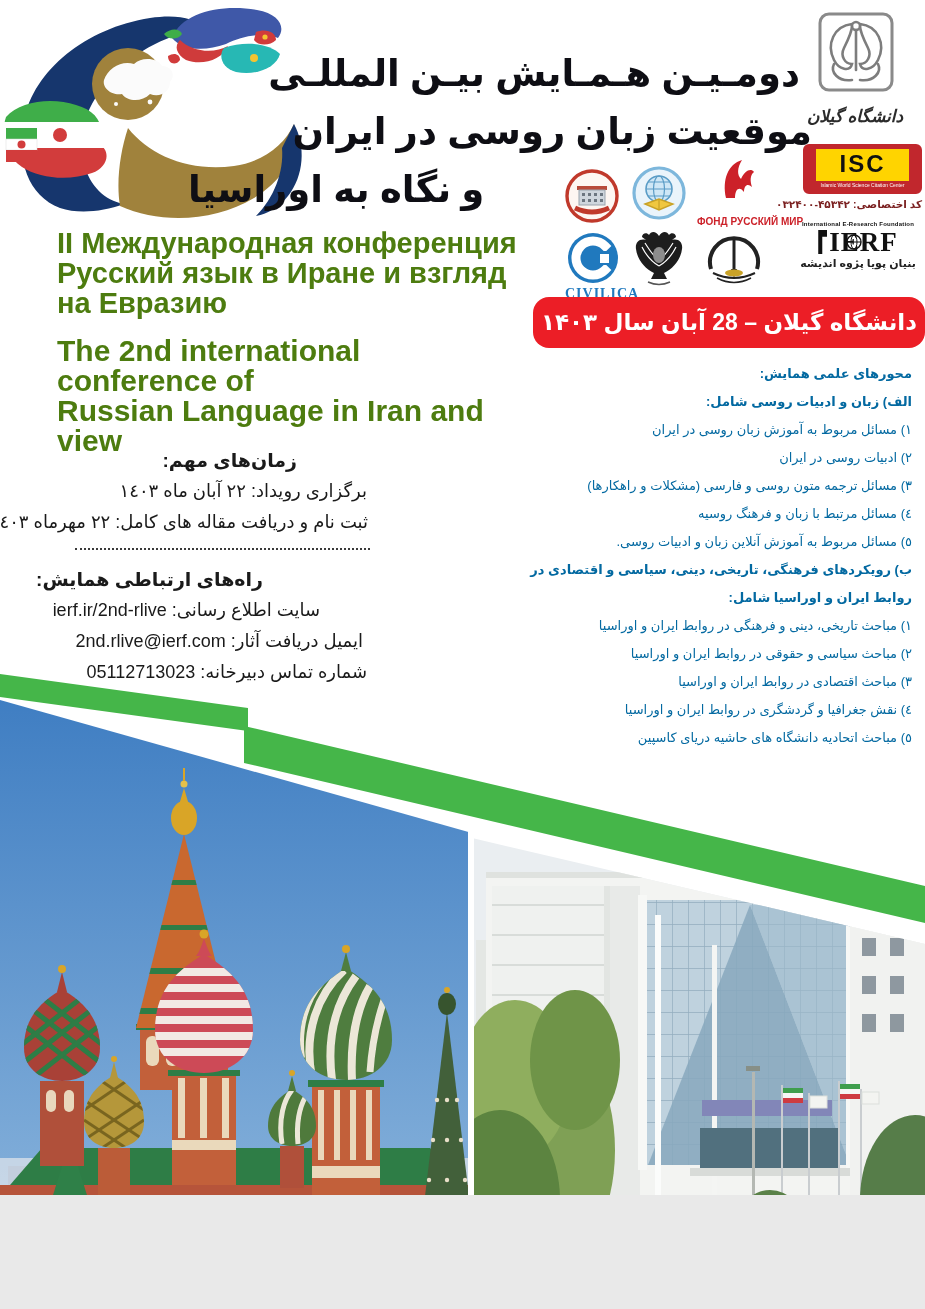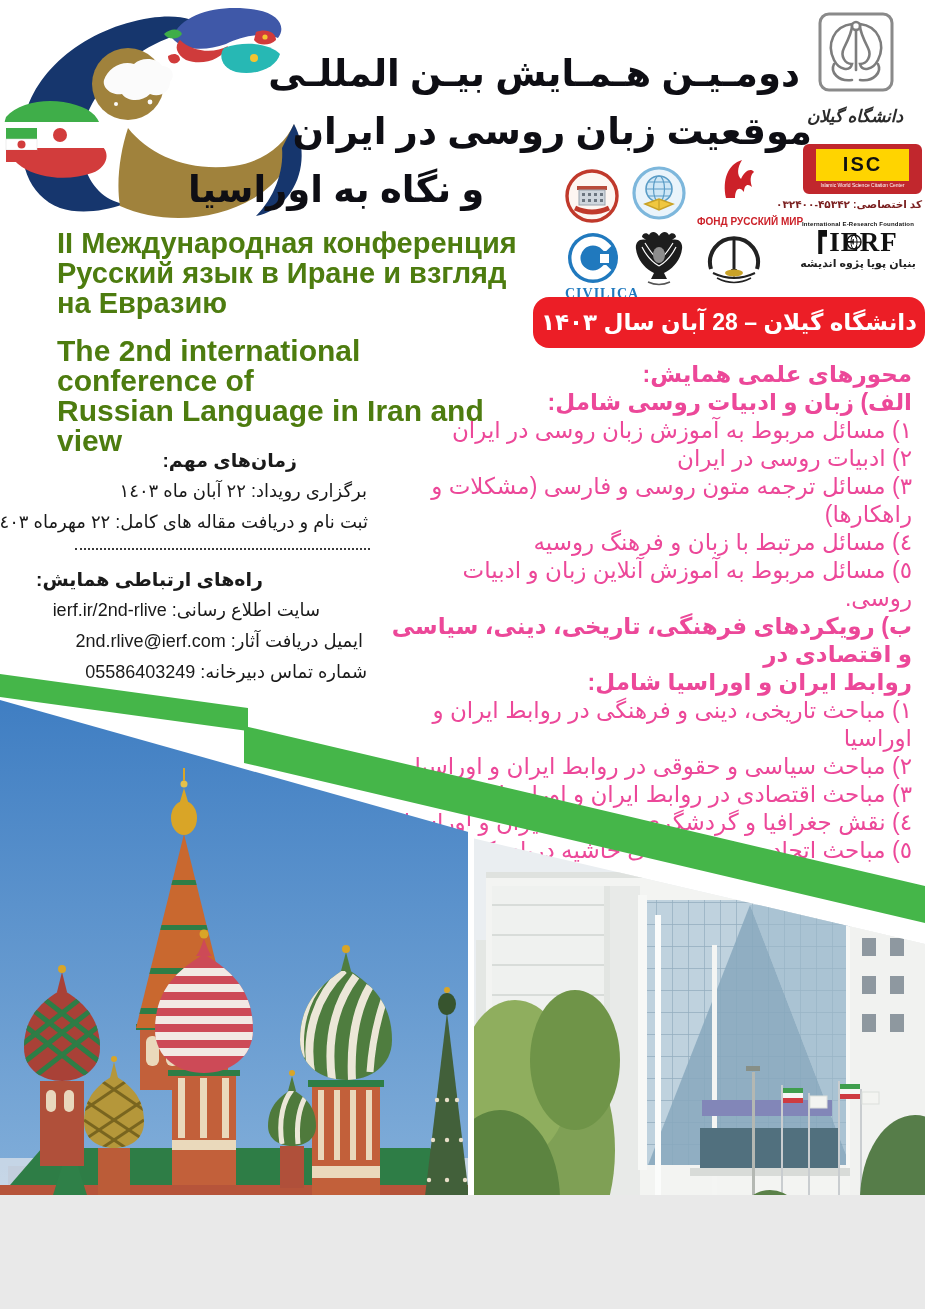--- a/index.html
+++ b/index.html
@@ -12,38 +12,38 @@
   .ru-title,.en-title{position:absolute;left:57px;width:470px;color:#4d7c0f;
       font-family:Liberation Sans, sans-serif;font-weight:700;}
   .ru-title{top:228px;font-size:29px;line-height:30px;}
   .en-title{top:336px;font-size:30px;line-height:30px;}
   
   .fa-b{position:absolute;direction:rtl;white-space:nowrap;color:#1a1a1a;font-size:18px;}
   .fa-b.bold{font-weight:800;font-size:19px;}
   .dotted{position:absolute;left:75px;top:548px;width:295px;border-top:2px dotted #3a3a3a;}
   
   .topics{position:absolute;right:13px;top:360px;width:522px;direction:rtl;text-align:right;
-          color:#ec4899;font-size:23px;line-height:28px;}
+          color:#0369a1;font-size:13px;line-height:28px;}
   .topics .h{font-weight:800;}
   
   .banner{position:absolute;left:533px;top:297px;width:392px;height:51px;background:#ec1e26;
           border-radius:16px;color:#fff;font-weight:800;font-size:23px;direction:rtl;
           display:flex;align-items:center;justify-content:center;white-space:nowrap;}
   
   .guilan{position:absolute;left:798px;top:10px;width:114px;text-align:center;}
   .guilan-cap{margin-top:0;font-size:17px;font-style:italic;font-weight:700;color:#2b2b2b;direction:rtl;}
   
   .lg{position:absolute;text-align:center;}
   .rm-cap{font-size:10px;font-weight:700;color:#cc2129;white-space:nowrap;margin-top:16px;}
   .civ-cap{font-size:14px;font-weight:800;color:#2079be;letter-spacing:1px;margin-top:1px;font-family:Liberation Serif, serif;}
   
   .isc{position:absolute;left:803px;top:144px;width:119px;text-align:center;}
   .isc-box{position:relative;height:50px;background:#ffd400;border:5px solid #c1272d;
            border-left-width:13px;border-right-width:13px;border-radius:6px;box-sizing:border-box;}
-  .isc-abbr{font-size:20px;line-height:30px;font-weight:900;color:#111;letter-spacing:2px;
+  .isc-abbr{font-size:24px;line-height:30px;font-weight:900;color:#111;letter-spacing:2px;
             font-family:"Liberation Sans",sans-serif;}
   .isc-sub{position:absolute;left:0;right:0;bottom:0;background:#c1272d;color:#fff;font-size:5px;
            line-height:8px;white-space:nowrap;overflow:hidden;}
   .isc-code{margin-top:4px;font-size:10.5px;font-weight:700;color:#7a1f1f;direction:rtl;white-space:nowrap;}
   
   .ierf{position:absolute;left:792px;top:221px;width:132px;text-align:center;color:#111;}
   .ierf-top{font-size:6px;font-weight:800;letter-spacing:.2px;white-space:nowrap;}
   .ierf-row{position:relative;display:flex;align-items:center;justify-content:center;height:30px;}
   .ierf-block{display:inline-block;width:9px;height:24px;background:#111;margin-right:2px;
               clip-path:polygon(0 0,100% 0,100% 28%,45% 28%,45% 100%,0 100%);}
@@ -238,21 +238,21 @@
 
   <div class="fa-b bold" style="right:628px;top:449px">زمان‌های مهم:</div>
   <div class="fa-b" style="right:558px;top:480px">برگزاری رویداد: ۲۲ آبان ماه ۱٤۰۳</div>
   <div class="fa-b" style="right:557px;top:511px">ثبت نام و دریافت مقاله های کامل: ۲۲ مهرماه ۱٤۰۳</div>
 
   <div class="dotted"></div>
 
   <div class="fa-b bold" style="right:662px;top:568px">راه‌های ارتباطی همایش:</div>
   <div class="fa-b" style="right:605px;top:599px">سایت اطلاع رسانی:  ierf.ir/2nd-rlive</div>
   <div class="fa-b" style="right:562px;top:630px">ایمیل دریافت آثار:  2nd.rlive@ierf.com</div>
-  <div class="fa-b" style="right:558px;top:661px">شماره تماس دبیرخانه:  05586403249</div>
+  <div class="fa-b" style="right:558px;top:661px">شماره تماس دبیرخانه:  05112713023</div>
 
   <div class="topics">
     <div class="h">محورهای علمی همایش:</div>
     <div class="h">الف) زبان و ادبیات روسی شامل:</div>
     <div>۱) مسائل مربوط به آموزش زبان روسی در ایران</div>
     <div>۲) ادبیات روسی در ایران</div>
     <div>۳) مسائل ترجمه متون روسی و فارسی (مشکلات و راهکارها)</div>
     <div>٤) مسائل مرتبط با زبان و فرهنگ روسیه</div>
     <div>٥) مسائل مربوط به آموزش آنلاین زبان و ادبیات روسی.</div>
     <div class="h">ب) رویکردهای فرهنگی، تاریخی، دینی، سیاسی و اقتصادی در</div>

